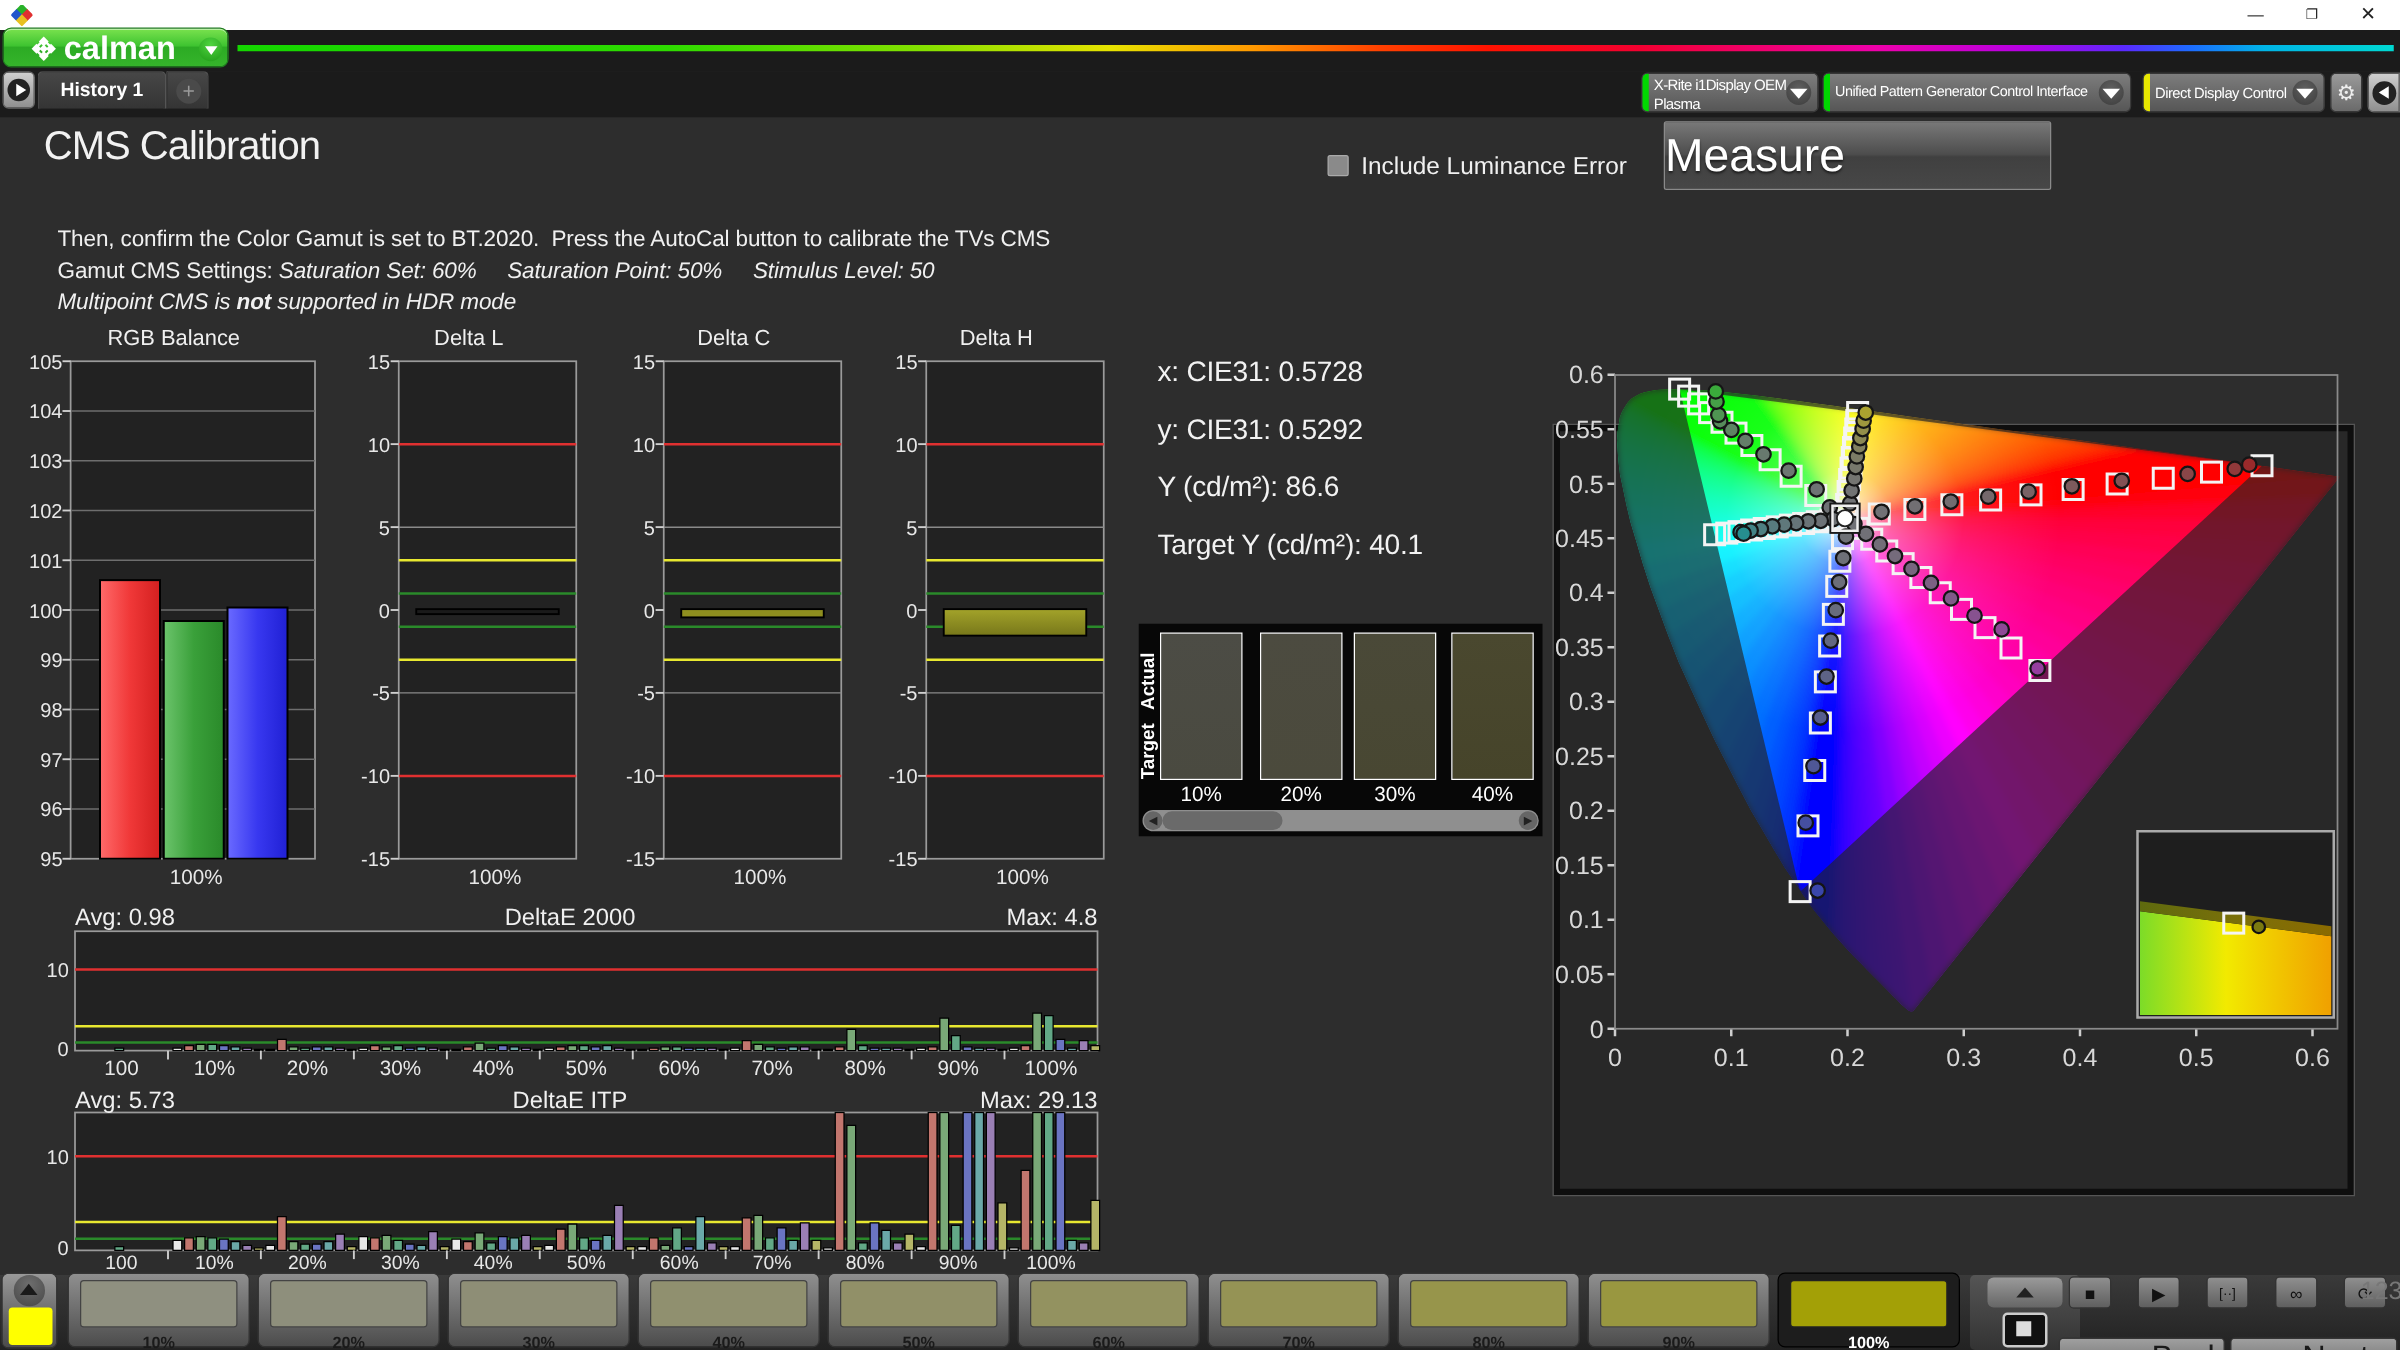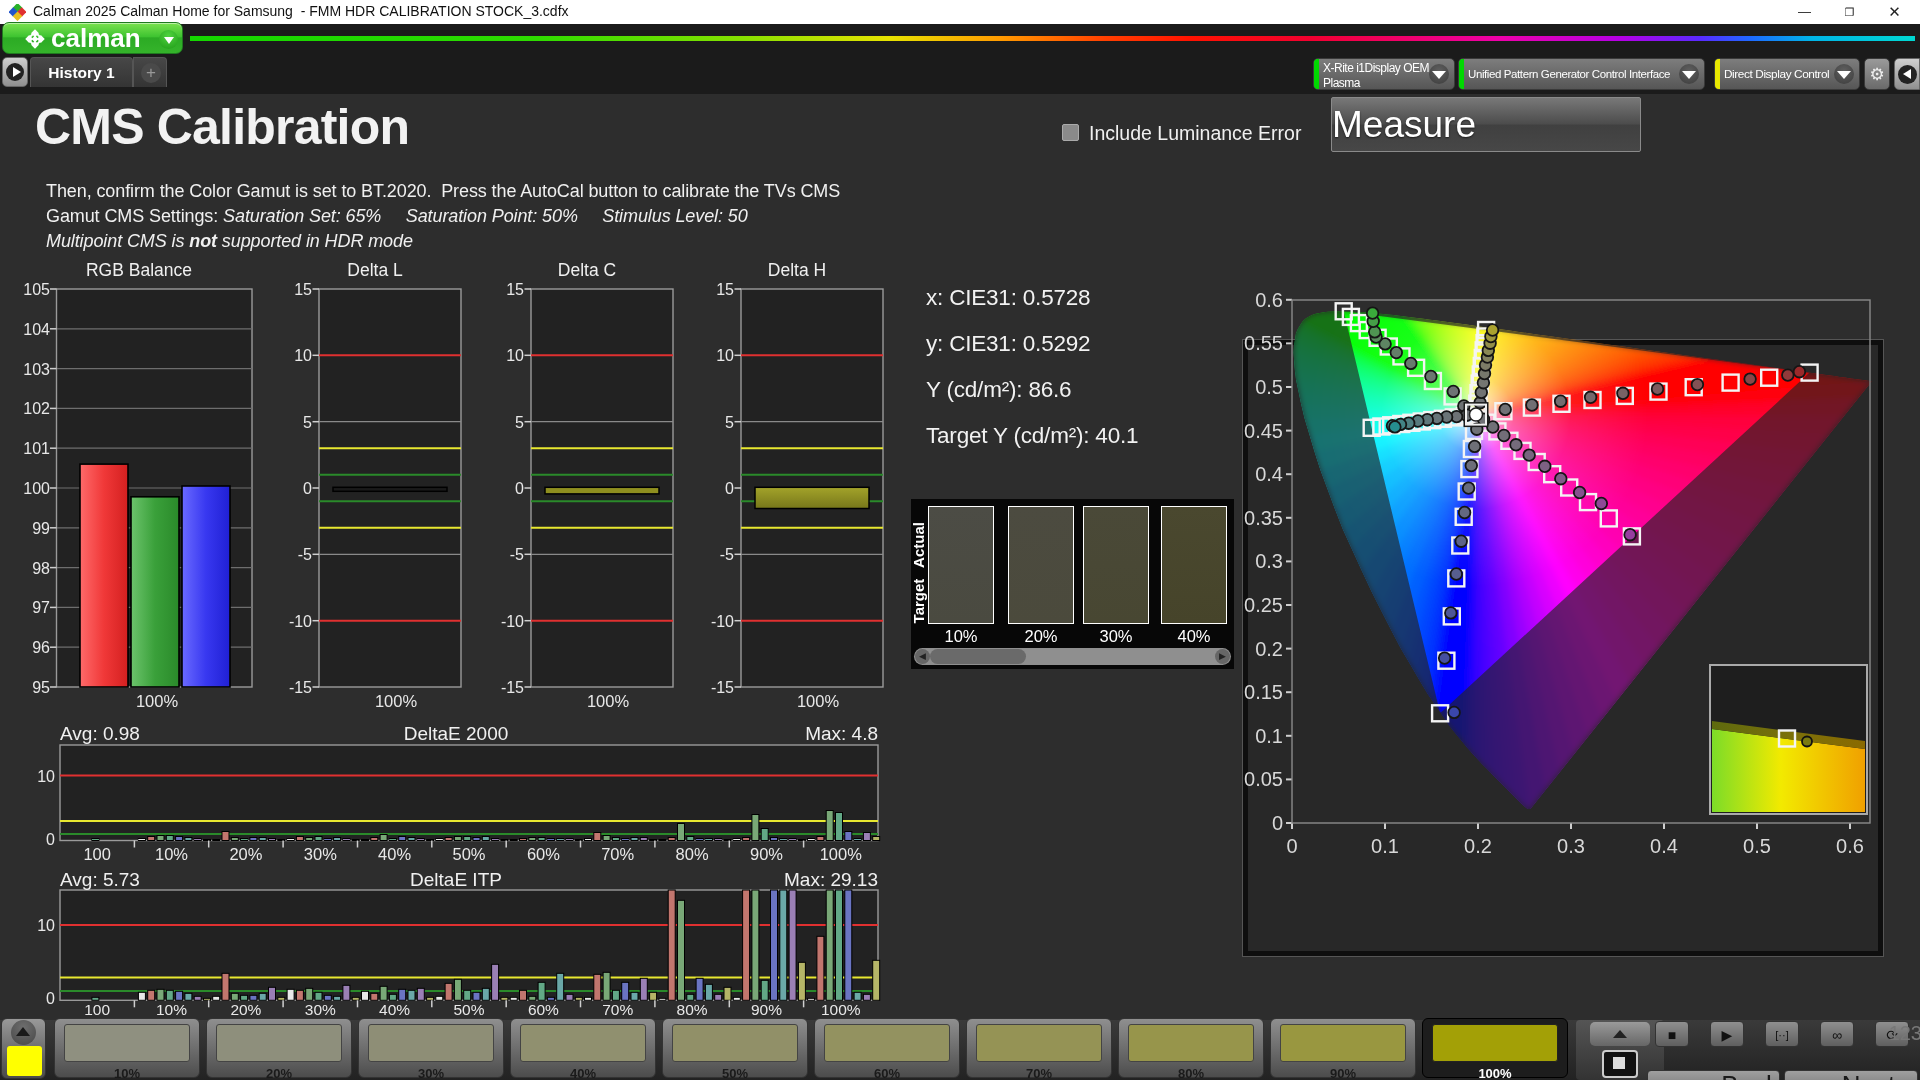--- a/index.html
+++ b/index.html
@@ -30,21 +30,21 @@
 .ddtext{position:absolute;left:9px;top:2px;font-size:12px;line-height:15px;color:#fff;letter-spacing:-0.5px;white-space:nowrap;}
 #dd1{left:1313px;width:142px;}
 #dd2{left:1458px;width:247px;} #dd2 .ddtext{font-size:11.5px;top:8px;letter-spacing:-0.4px;}
 #dd3{left:1714px;width:146px;} #dd3 .ddtext{top:8px;font-size:11.8px;letter-spacing:-0.4px;}
 #gearbtn{left:1864px;top:1px;width:26px;height:32px;border-radius:5px;background:linear-gradient(#9a9a9a,#6a6a6a);border:1px solid #3a3a3a;color:#eee;font-size:17px;text-align:center;line-height:32px;}
 #sidebtn{left:1894px;top:1px;width:26px;height:32px;border-radius:5px 0 0 5px;background:linear-gradient(#cfcfcf,#8f8f8f);border:1px solid #666;}
 #sidebtn .circ{position:absolute;left:3px;top:6px;width:19px;height:19px;border-radius:50%;background:#222;}
 #sidebtn .tri{position:absolute;left:8px;top:10px;width:0;height:0;border-right:8px solid #fff;border-top:5px solid transparent;border-bottom:5px solid transparent;}
 
 #content{left:0;top:94px;width:1920px;height:926px;background:#2d2d2d;}
-#h1{left:35px;top:4px;font-size:50px;font-weight:bold;color:#f2f2f2;letter-spacing:-0.8px;}
+#h1{left:35px;top:4px;font-size:32px;font-weight:normal;color:#f2f2f2;letter-spacing:-0.8px;}
 .bodytext{color:#f0f0f0;font-size:18px;letter-spacing:-0.1px;}
 #line1{left:46px;top:62px;}
 #line2{left:46px;top:87px;}
 #line3{left:46px;top:112px;}
 #line4{left:46px;top:137px;}
 #chk{left:1062px;top:30px;width:17px;height:17px;background:#8a8a8a;border:1px solid #aaa;border-radius:2px;}
 #chklab{left:1089px;top:28px;font-size:19.5px;color:#f0f0f0;}
 #measure{left:1331px;top:3px;width:310px;height:55px;background:linear-gradient(#787878,#4d4d4d 48%,#404040 52%,#474747);border:1px solid #8a8a8a;border-radius:2px;color:#fff;font-size:37px;line-height:53px;text-shadow:0 1px 2px rgba(0,0,0,.6);}
 
 .cietext{left:926px;color:#f2f2f2;font-size:22.5px;letter-spacing:-0.2px;}
@@ -88,21 +88,20 @@
 </style></head>
 <body>
 <div id="root">
   <div class="abs" id="titlebar">
     <svg class="abs" style="left:9px;top:4px;" width="17" height="17" viewBox="0 0 17 17">
       <rect x="5.1" y="0.3" width="6.8" height="6.8" transform="rotate(45 8.5 3.7)" fill="#29b229"></rect>
       <rect x="0.8" y="4.6" width="6.8" height="6.8" transform="rotate(45 4.2 8)" fill="#2255cc"></rect>
       <rect x="9.4" y="4.6" width="6.8" height="6.8" transform="rotate(45 12.8 8)" fill="#e03030"></rect>
       <rect x="5.1" y="8.9" width="6.8" height="6.8" transform="rotate(45 8.5 12.3)" fill="#e8c020"></rect>
     </svg>
-    <div class="abs" id="titletext">Calman 2025 Calman Home for Samsung&nbsp; - FMM HDR CALIBRATION STOCK_3.cdfx</div>
     <div class="abs winbtn" style="left:1782px;">—</div>
     <div class="abs winbtn" style="left:1827px;font-size:11px;">❐</div>
     <div class="abs winbtn" style="left:1872px;font-size:15px;">✕</div>
   </div>
   <div class="abs" id="logorow">
     <div class="abs" id="logobtn">
       <svg class="abs" style="left:20px;top:4px;" width="24" height="24" viewBox="0 0 24 24">
         <g fill="none" stroke="#ffffff" stroke-width="2">
           <rect x="7" y="7" width="10" height="10" transform="rotate(45 12 12)"></rect>
         </g>
@@ -146,21 +145,21 @@
       </div>
     <div class="abs" id="gearbtn">⚙</div>
     <div class="abs" id="sidebtn">
         <div class="circ"></div>
         <div class="tri"></div>
       </div>
   </div>
   <div class="abs" id="content">
     <div class="abs" id="h1">CMS Calibration</div>
     <div class="abs bodytext" id="line2">Then, confirm the Color Gamut is set to BT.2020.&nbsp; Press the AutoCal button to calibrate the TVs CMS</div>
-    <div class="abs bodytext" id="line3">Gamut CMS Settings: <i>Saturation Set: 65%</i> &nbsp;&nbsp;&nbsp;&nbsp;<i>Saturation Point: 50%</i> &nbsp;&nbsp;&nbsp;&nbsp;<i>Stimulus Level: 50</i></div>
+    <div class="abs bodytext" id="line3">Gamut CMS Settings: <i>Saturation Set: 60%</i> &nbsp;&nbsp;&nbsp;&nbsp;<i>Saturation Point: 50%</i> &nbsp;&nbsp;&nbsp;&nbsp;<i>Stimulus Level: 50</i></div>
     <div class="abs bodytext" id="line4"><i>Multipoint CMS is <b>not</b> supported in HDR mode</i></div>
     <div class="abs" id="chk"></div>
     <div class="abs" id="chklab">Include Luminance Error</div>
     <div class="abs" id="measure">Measure</div>
     <div class="abs cietext" style="top:191px;">x: CIE31: 0.5728</div>
     <div class="abs cietext" style="top:237px;">y: CIE31: 0.5292</div>
     <div class="abs cietext" style="top:283px;">Y (cd/m²): 86.6</div>
     <div class="abs cietext" style="top:329px;">Target Y (cd/m²): 40.1</div>
     <div class="abs" id="swpanel">
       <div class="abs sw" style="left:17px;background:linear-gradient(#4c4c45,#4a4a40);"></div>

